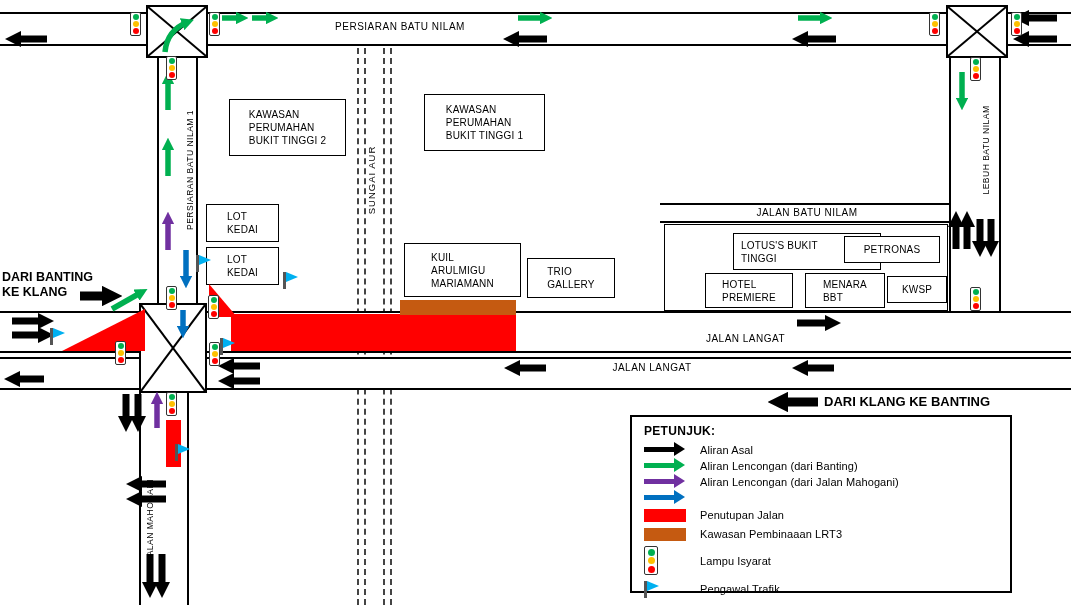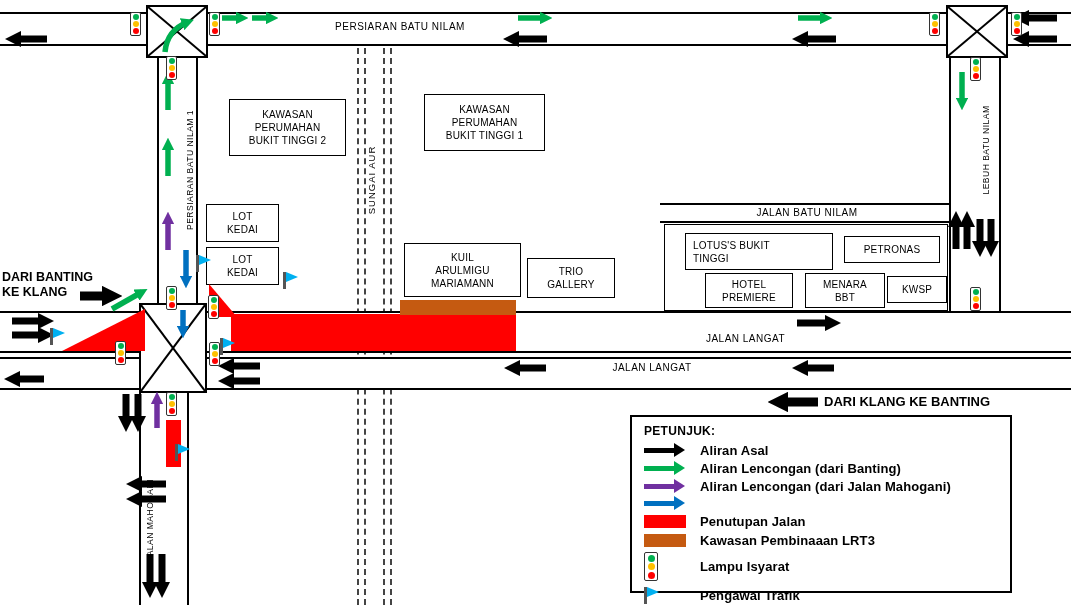--- a/index.html
+++ b/index.html
@@ -5,21 +5,21 @@
   *{margin:0;padding:0;box-sizing:border-box}
   body{font-family:"Liberation Sans",sans-serif;background:#fff;color:#000}
   .canvas{position:relative;width:1071px;height:605px;background:#fff;overflow:hidden}
 
   .river{position:absolute;top:48px;height:557px;width:0;border-left:2px dashed #444;z-index:1}
 
   .road-h{position:absolute;background:#fff;border-top:2.5px solid #000;border-bottom:2.5px solid #000;z-index:2}
   .road-v{position:absolute;background:#fff;border-left:2.5px solid #000;border-right:2.5px solid #000;z-index:2}
 
   .bldg{position:absolute;background:#fff;border:1.5px solid #000;display:flex;align-items:center;justify-content:center;
-        text-align:center;font-size:10px;line-height:1.3;white-space:pre-line;letter-spacing:.2px;z-index:3}
+        text-align:left;font-size:10px;line-height:1.3;white-space:pre-line;letter-spacing:.2px;z-index:3}
   .bldg.left{justify-content:flex-start;text-align:left;padding-left:7px}
   .groupbox{position:absolute;background:#fff;border:1.5px solid #000;z-index:3}
 
   .xbox{position:absolute;background:#fff;border:2.5px solid #000;z-index:4}
   .xbox svg{display:block;width:100%;height:100%}
   .xbox line{stroke:#000;stroke-width:2;vector-effect:non-scaling-stroke}
 
   .roadlabel{position:absolute;background:#fff;font-size:10px;letter-spacing:.5px;text-align:center;z-index:5;line-height:1.4}
   .vlabel{position:absolute;font-size:8.5px;letter-spacing:.5px;text-align:center;transform:rotate(-90deg);z-index:5;line-height:1.3}
   .vlabel.riverlbl{font-size:9.5px;background:#fff;letter-spacing:1px;z-index:5}
@@ -36,21 +36,21 @@
 
   .flag{position:absolute;width:16px;height:17px;z-index:9}
   .flag::before{content:"";position:absolute;left:0;top:0;width:2.5px;height:17px;background:#555}
   .flag::after{content:"";position:absolute;left:2.5px;top:0;border-top:5.5px solid transparent;border-bottom:5.5px solid transparent;border-left:12px solid #00B0F0}
   .rel{position:relative}
 
   .legend{position:absolute;left:630px;top:415px;width:382px;height:178px;border:2px solid #000;background:#fff;z-index:10;padding:7px 12px}
   .ltitle{font-weight:bold;font-size:12px;margin-bottom:5px;letter-spacing:.3px}
   .lrow{display:flex;align-items:center;margin-bottom:3px;min-height:13px}
   .lic{width:56px;display:flex;align-items:center}
-  .ltxt{font-weight:bold;font-size:13px;letter-spacing:.1px}
+  .ltxt{font-weight:normal;font-size:11px;letter-spacing:.1px}
   .larr{position:relative;width:30px;height:5px}
   .larr::after{content:"";position:absolute;left:30px;top:-5px;width:0;height:0;
                border-top:7.5px solid transparent;border-bottom:7.5px solid transparent;border-left:11px solid currentColor}
   .c-k{background:#000;color:#000}.c-g{background:#00B050;color:#00B050}
   .c-p{background:#7030A0;color:#7030A0}.c-b{background:#0070C0;color:#0070C0}
   .lsw{width:42px;height:13px}
   .sw-r{background:#FF0000}.sw-o{background:#C55A11}
 </style>
 </head>
 <body>
@@ -79,21 +79,21 @@
   <div class="bldg" style="left:206px;top:204px;width:73px;height:38px">LOT
 KEDAI</div>
   <div class="bldg" style="left:206px;top:247px;width:73px;height:38px">LOT
 KEDAI</div>
   <div class="bldg" style="left:404px;top:243px;width:117px;height:54px">KUIL
 ARULMIGU
 MARIAMANN</div>
   <div class="bldg" style="left:527px;top:258px;width:88px;height:40px">TRIO
 GALLERY</div>
   <div class="groupbox" style="left:664px;top:224px;width:284px;height:87px"></div>
-  <div class="bldg left" style="left:685px;top:233px;width:148px;height:37px">LOTUS'S BUKIT
+  <div class="bldg left" style="left:733px;top:233px;width:148px;height:37px">LOTUS'S BUKIT
 TINGGI</div>
   <div class="bldg" style="left:844px;top:236px;width:96px;height:27px">PETRONAS</div>
   <div class="bldg" style="left:705px;top:273px;width:88px;height:35px">HOTEL
 PREMIERE</div>
   <div class="bldg" style="left:805px;top:273px;width:80px;height:35px">MENARA
 BBT</div>
   <div class="bldg" style="left:887px;top:276px;width:60px;height:27px">KWSP</div>
 
   <div class="xbox" style="left:146px;top:5px;width:62px;height:53px">
     <svg viewBox="0 0 100 100" preserveAspectRatio="none">

